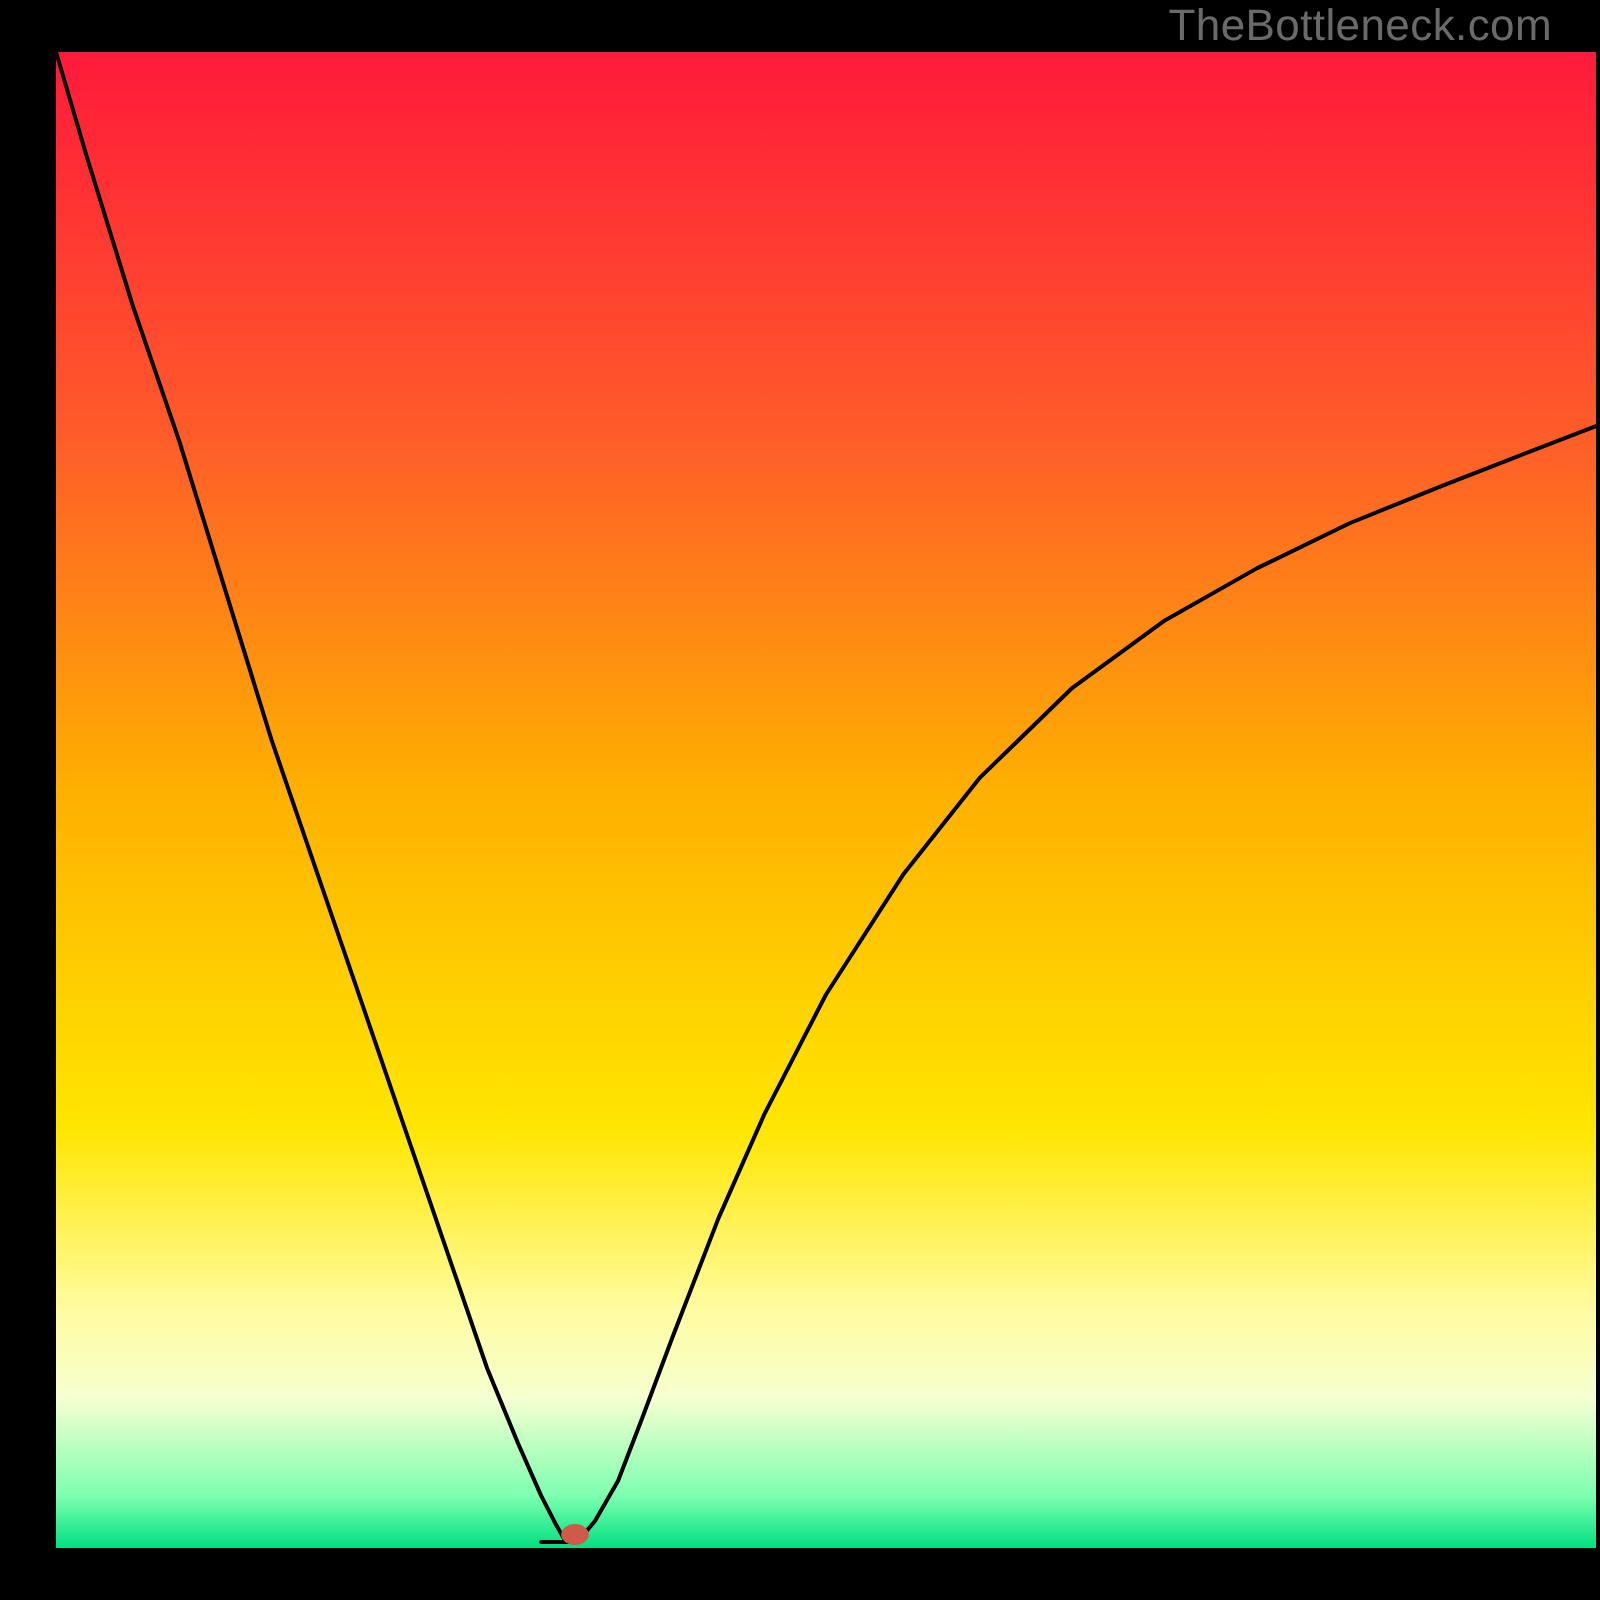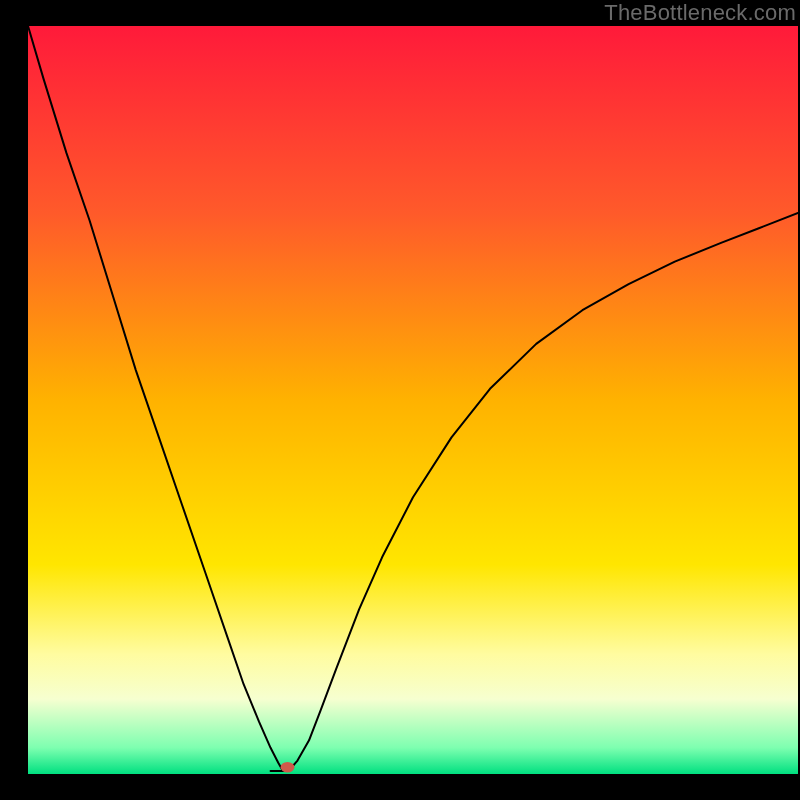--- a/index.html
+++ b/index.html
@@ -13,21 +13,21 @@
   }
   .frame {
     position: relative;
     width: 800px;
     height: 800px;
     background: #000;
   }
   .watermark {
     position: absolute;
     top: 0;
-    right: 4px;
+    right: 24px;
     color: #6a6a6a;
     font-size: 22px;
     letter-spacing: 0.2px;
     font-weight: 400;
     z-index: 4;
   }
   .plot {
     position: absolute;
     left: 28px;
     right: 2px;

